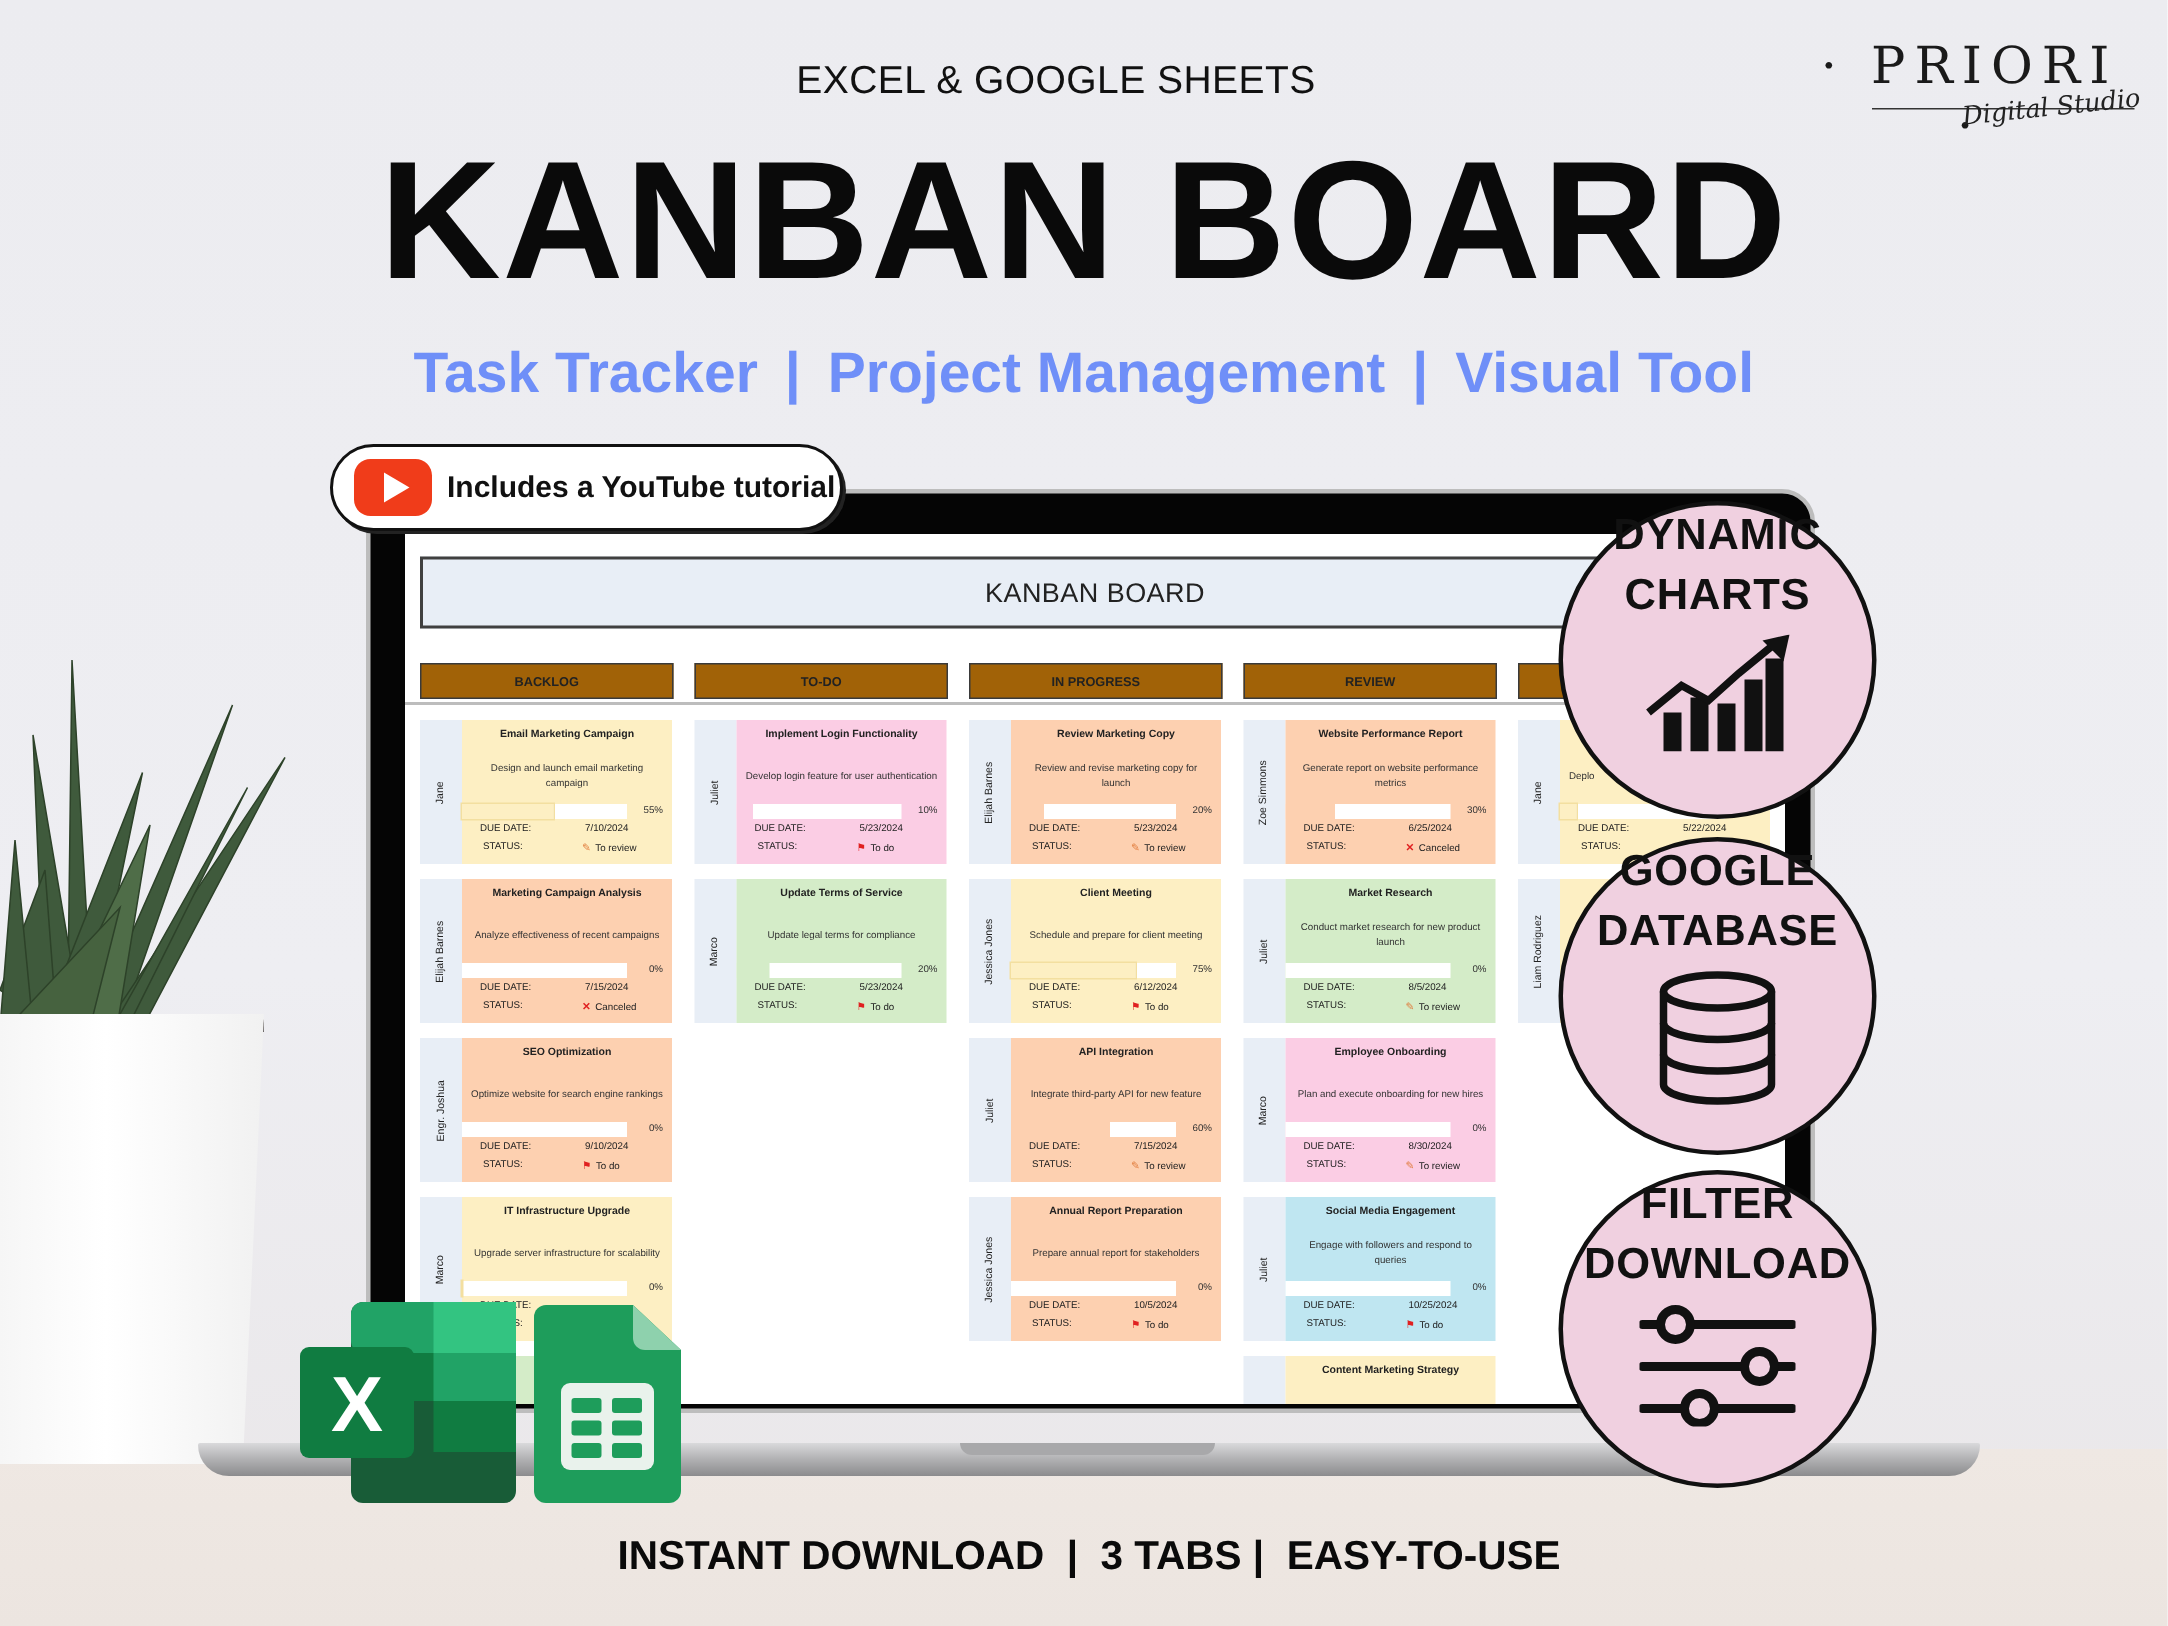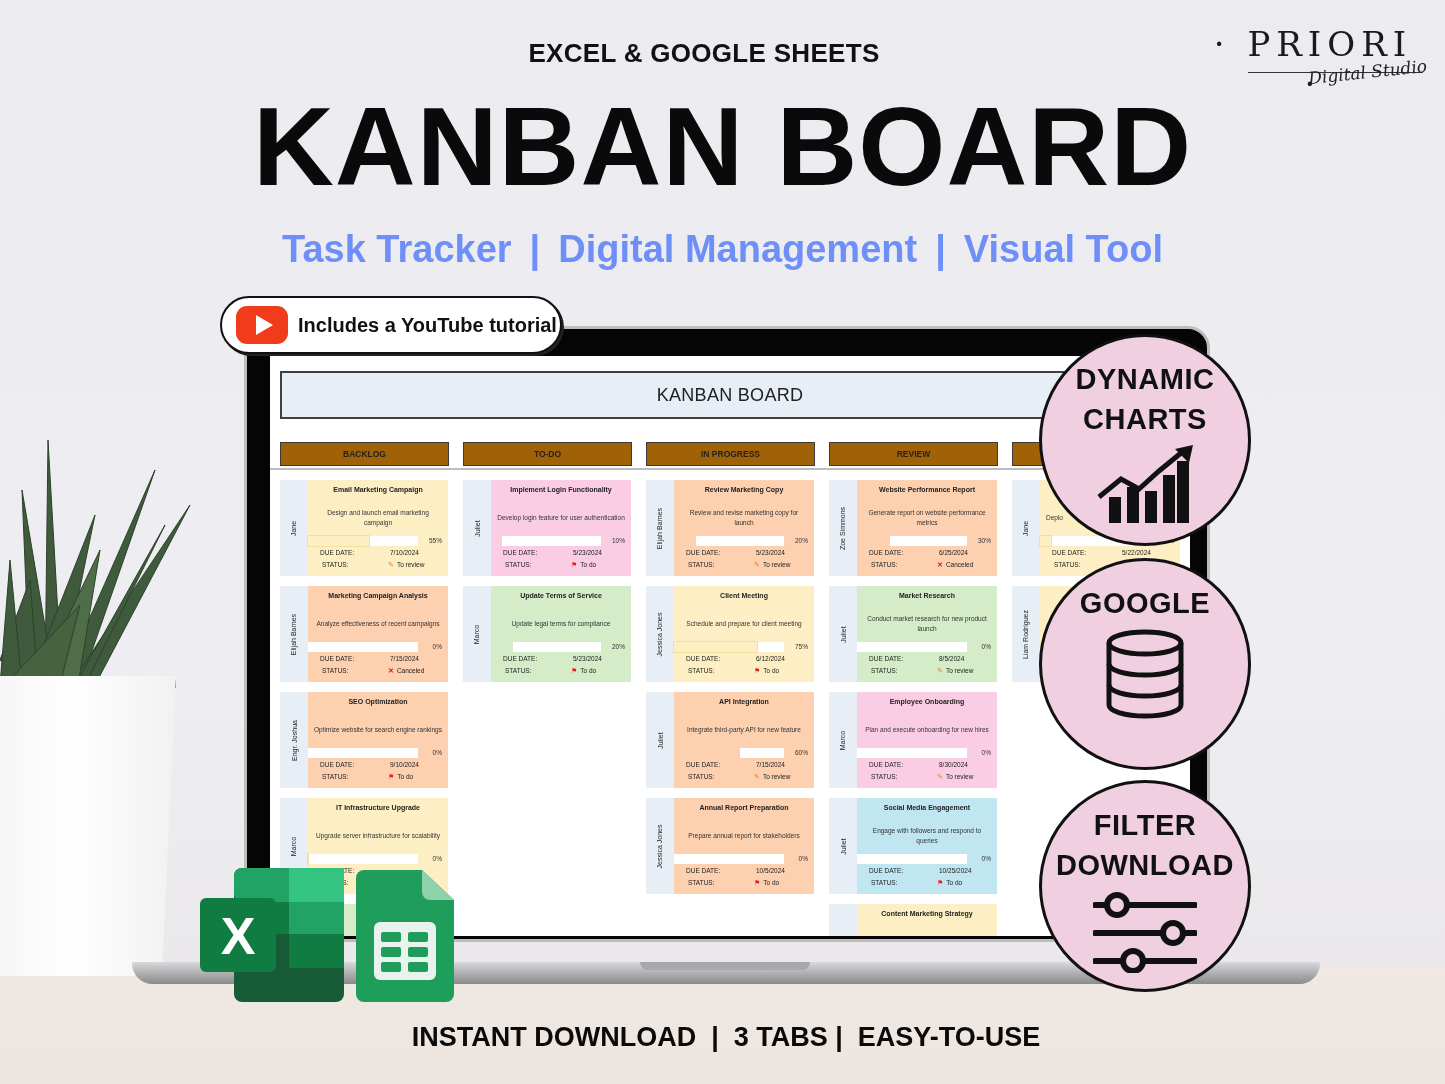--- a/index.html
+++ b/index.html
@@ -9,21 +9,21 @@
     font-family: "Liberation Sans", sans-serif;
     background: linear-gradient(180deg, #ececf0 0%, #eeeef2 60%, #e9e6e8 100%);
     color: #111;
   }
   .abs { position: absolute; }
 
   
   .desk { left: 0; top: 966px; width: 1445px; height: 118px; background: linear-gradient(180deg,#efe8e3 0%, #ece5e0 100%); }
 
   
-  .kicker { left: 0; width: 1408px; top: 38px; text-align: center; font-weight: 700; font-size: 26px; letter-spacing: 0.3px; color: #111; }
+  .kicker { left: 0; width: 1408px; top: 38px; text-align: center; font-weight: 400; font-size: 26px; letter-spacing: 0.3px; color: #111; }
   .title { left: 0; width: 1445px; top: 82px; text-align: center; font-weight: 700; font-size: 112px; letter-spacing: 1px; color: #0a0a0a; line-height: 130px; }
   .subtitle { left: 0; width: 1445px; top: 228px; text-align: center; font-weight: 700; font-size: 38px; color: #6f8ff8; white-space: nowrap; }
   .subtitle .sep { margin: 0 18px; }
 
   
   .brand { left: 1198px; top: 24px; width: 230px; height: 70px; }
   .brand .word { font-family: "DejaVu Serif", serif; font-size: 34px; letter-spacing: 6px; color: #1a1a1a; text-align: center; }
   .brand .line { position: absolute; left: 50px; top: 48px; width: 175px; height: 1px; background: #333; }
   .brand .script { position: absolute; left: 110px; top: 38px; font-family: "DejaVu Serif", serif; font-style: italic; font-size: 17px; color: #222; transform: rotate(-6deg); }
 
@@ -69,21 +69,21 @@
 
   
   .yt-pill { left: 220px; top: 296px; width: 342px; height: 58px; background: #fff; border: 2px solid #111; border-radius: 30px; display: flex; align-items: center; padding-left: 14px; box-shadow: 2px 2px 0 #222; }
   .yt-logo { width: 52px; height: 38px; background: #f03c1a; border-radius: 11px; display: flex; align-items: center; justify-content: center; }
   .yt-play { width: 0; height: 0; border-left: 17px solid #fff; border-top: 10px solid transparent; border-bottom: 10px solid transparent; margin-left: 4px; }
   .yt-text { margin-left: 10px; font-size: 20px; font-weight: 700; color: #111; white-space: nowrap; }
 
   
   .badge { width: 212px; height: 212px; border-radius: 50%; background: #f0d0e0; border: 3px solid #111; display: flex; flex-direction: column; align-items: center; }
   .badge .l1, .badge .l2 { font-size: 29px; font-weight: 700; color: #111; line-height: 40px; letter-spacing: .5px; }
-  .badge .l1 { margin-top: 22px; }
+  .badge .l1 { }
   .badge svg { margin-top: 6px; }
 
   
   .excel { left: 200px; top: 868px; width: 146px; height: 134px; }
   .gsheets { left: 356px; top: 870px; width: 98px; height: 132px; }
 
   .footer { left: 0; width: 1452px; top: 1022px; text-align: center; font-weight: 700; font-size: 27px; color: #0a0a0a; white-space: nowrap; }
 </style>
 </head>
 <body>
@@ -103,21 +103,21 @@
     <path d="M0 255 L10 130 L22 255 Z"></path>
     <path d="M5 255 L80 175 L60 255 Z" fill="#46623f"></path>
   </g>
 </svg>
 <div class="abs pot-rim"></div>
 <div class="abs pot"></div>
 
 <div class="abs kicker">EXCEL &amp; GOOGLE SHEETS</div>
 <div class="abs title">KANBAN BOARD</div>
 <div class="abs subtitle">
-  <span>Task Tracker</span><span class="sep">|</span><span>Digital Management</span><span class="sep">|</span><span>Visual Tool</span>
+  <span>Task Tracker</span><span class="sep">|</span><span>Project Management</span><span class="sep">|</span><span>Visual Tool</span>
 </div>
 
 <div class="abs brand">
   <div class="word">· PRIORI ·</div>
   <div class="line"></div>
   <div class="script">Digital Studio</div>
 </div>
 
 <div class="abs laptop-bezel"></div>
 <div class="abs screen">
@@ -420,20 +420,21 @@
     <rect x="32" y="42" width="12" height="36" fill="#111"></rect>
     <rect x="50" y="46" width="12" height="32" fill="#111"></rect>
     <rect x="68" y="30" width="12" height="48" fill="#111"></rect>
     <rect x="86" y="16" width="12" height="62" fill="#111" transform="translate(-4,0)"></rect>
     <polyline points="4,52 26,34 44,44 64,26 86,8" fill="none" stroke="#111" stroke-width="5"></polyline>
     <polygon points="98,0 80,4 94,18" fill="#111"></polygon>
   </svg>
 </div>
 <div class="abs badge" style="left:1039px;top:558px;">
   <div class="l1">GOOGLE</div>
+  <div class="l2">DATABASE</div>
   <svg width="84" height="92" viewBox="0 0 84 92">
     <ellipse cx="42" cy="14" rx="36" ry="11" fill="none" stroke="#111" stroke-width="5"></ellipse>
     <path d="M6 14 V76 A36 11 0 0 0 78 76 V14" fill="none" stroke="#111" stroke-width="5"></path>
     <path d="M6 35 A36 11 0 0 0 78 35" fill="none" stroke="#111" stroke-width="5"></path>
     <path d="M6 56 A36 11 0 0 0 78 56" fill="none" stroke="#111" stroke-width="5"></path>
   </svg>
 </div>
 <div class="abs badge" style="left:1039px;top:780px;text-align:center;">
   <div class="l1">FILTER</div>
   <div class="l2">DOWNLOAD</div>

